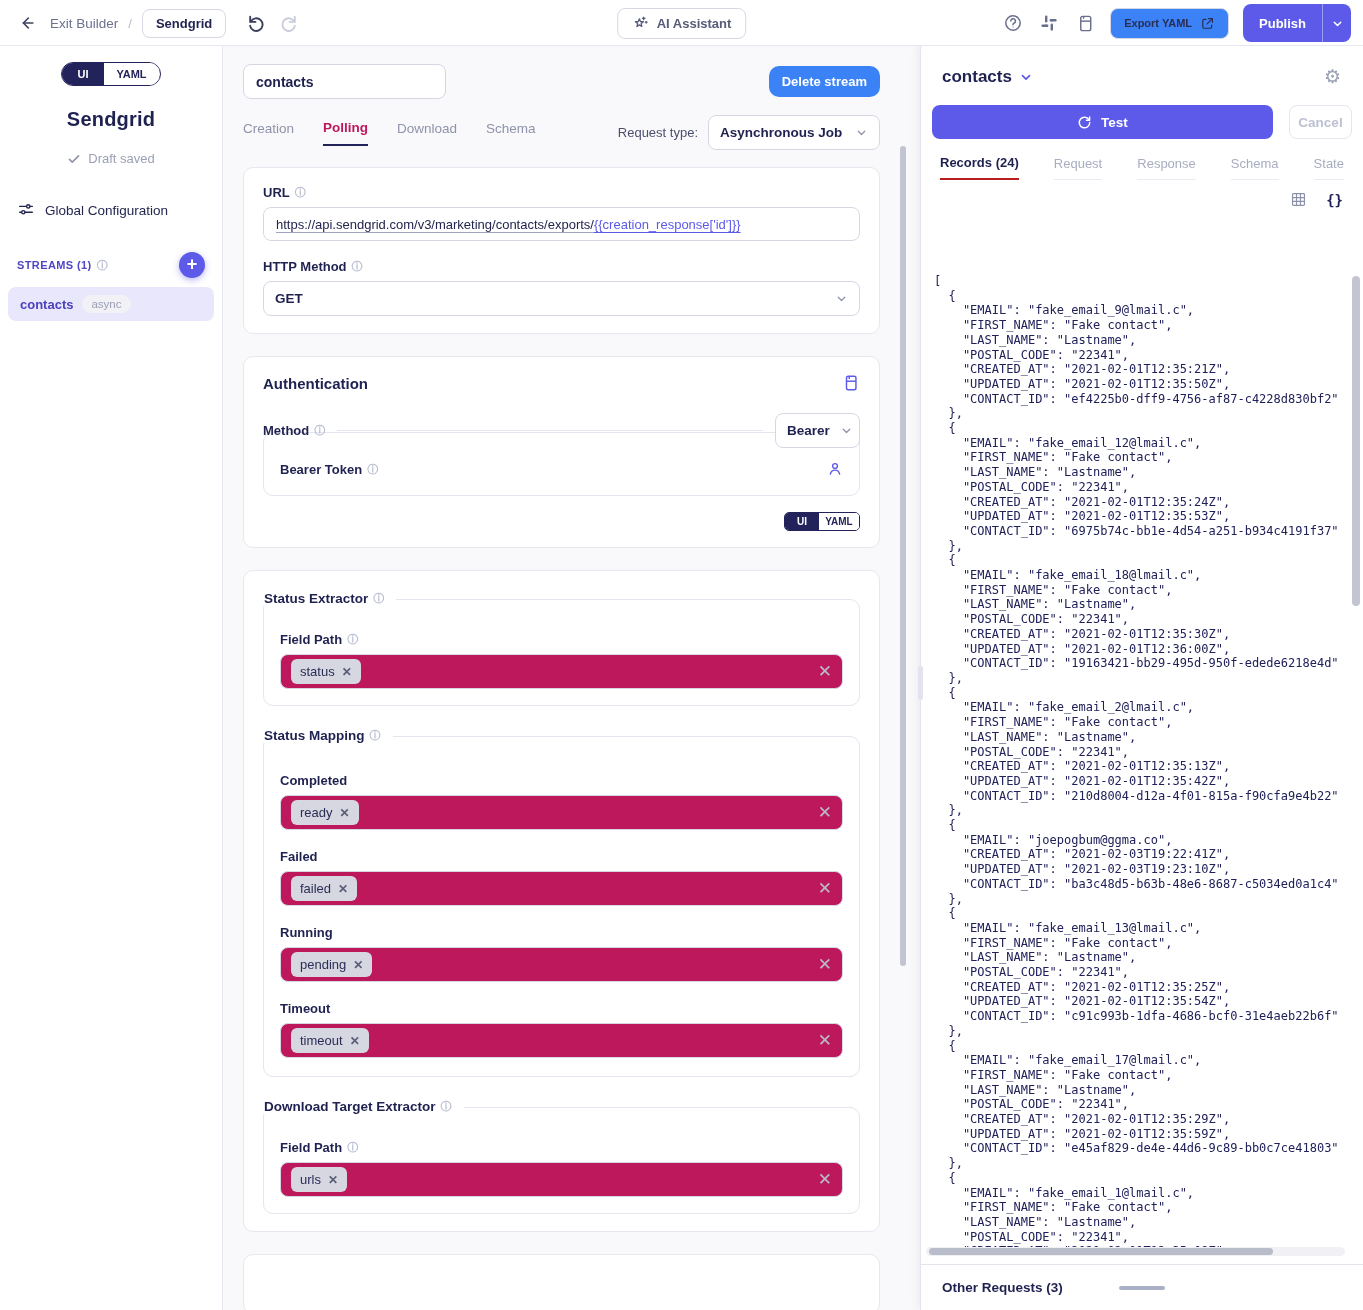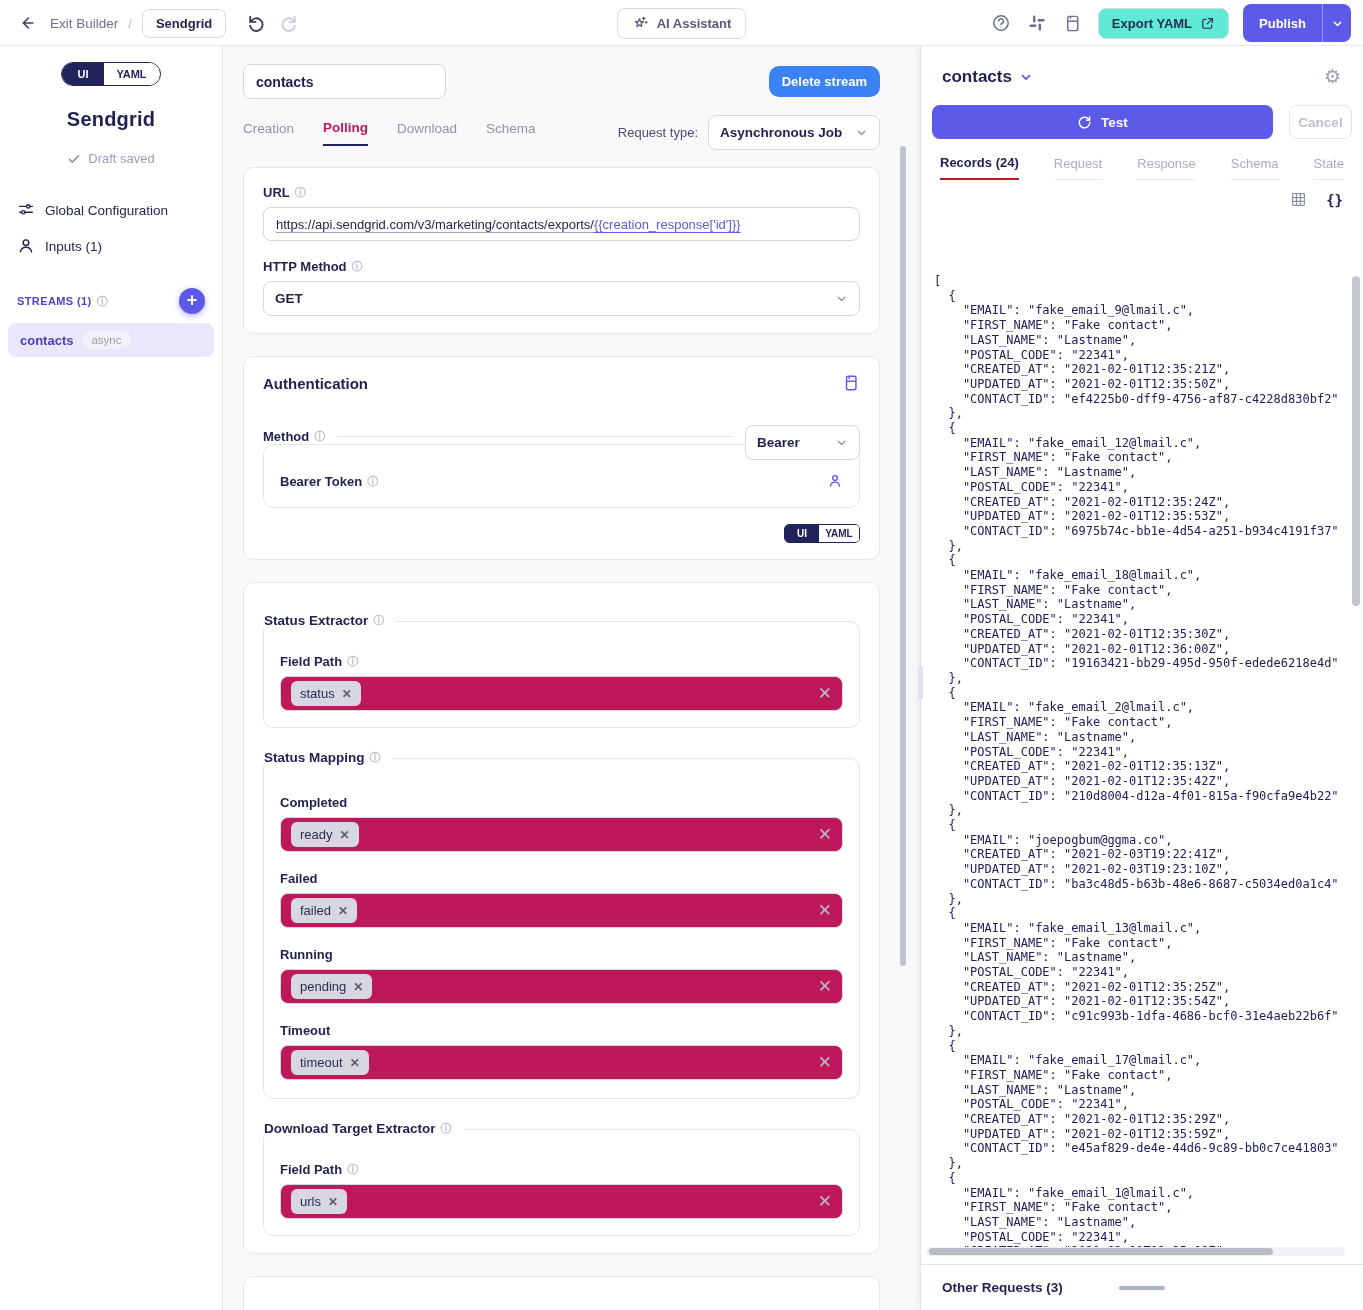--- a/index.html
+++ b/index.html
@@ -13,21 +13,21 @@
   .back-btn { width:26px; height:26px; color:#3c3f5c; cursor:pointer; }
   .crumb { font-size:13.5px; color:#6d7190; }
   .crumb-sep { font-size:13px; color:#b6b9ca; }
   .name-chip { border:1px solid #d6d7e4; border-radius:8px; background:#fff; padding:6px 13px; font-size:13px; font-weight:700; color:#1f2150; }
   .undo-redo { display:flex; gap:8px; margin-left:8px; }
   .u-icon { width:24px; height:24px; color:#3c3f5c; cursor:pointer; }
   .u-icon.disabled { color:#c9ccdb; }
   .ai-btn { position:absolute; left:50%; top:8px; transform:translateX(-50%); height:31px; display:flex; align-items:center; gap:8px; padding:0 14px; border:1px solid #d6d7e4; border-radius:8px; background:#fff; font-size:13px; font-weight:600; color:#565b79; cursor:pointer; }
   .topbar-right { position:absolute; right:12px; top:0; height:46px; display:flex; align-items:center; gap:14px; }
   .tb-icon { width:22px; height:22px; color:#696e8d; cursor:pointer; }
-  .export-btn { height:31px; display:flex; align-items:center; gap:8px; padding:0 13px; border:1px solid #d6d7e4; border-radius:8px; background:#5eead4; font-size:13px; font-weight:700; color:#2a2d55; cursor:pointer; }
+  .export-btn { height:31px; display:flex; align-items:center; gap:8px; padding:0 13px; border:1px solid #d6d7e4; border-radius:8px; background:#3b82f6; font-size:11px; font-weight:700; color:#2a2d55; cursor:pointer; }
   .publish-group { display:flex; height:38px; border-radius:8px; overflow:hidden; }
   .publish-main { background:#5d5ae9; color:#fff; font-size:13px; font-weight:700; padding:0 16px; display:flex; align-items:center; cursor:pointer; }
   .publish-caret { background:#5d5ae9; width:29px; display:flex; align-items:center; justify-content:center; border-left:1px solid rgba(255,255,255,.4); color:#fff; cursor:pointer; }
 
   
   .sidebar { position:absolute; left:0; top:46px; width:223px; bottom:0; background:#fff; border-right:1px solid #e6e7ef; z-index:2; }
   .toggle { display:flex; border:1.5px solid #23235c; border-radius:12px; overflow:hidden; background:#fff; }
   .toggle .seg { font-size:11px; font-weight:700; padding:5px 0; text-align:center; cursor:pointer; }
   .toggle .seg.on { background:#23235c; color:#fff; }
   .toggle .seg.off { background:#fff; color:#23235c; }
@@ -68,21 +68,21 @@
   .jinja-plain { color:#23254f; text-decoration:underline; text-underline-offset:3px; text-decoration-color:#9fa3bd; }
   .jinja-expr { color:#5d5ae9; text-decoration:underline; text-underline-offset:3px; }
   .gap18 { height:18px; }
 
   .auth-title-row { display:flex; align-items:center; }
   .auth-title { font-size:15px; font-weight:700; color:#1f2150; }
   .doc-icon { margin-left:auto; color:#5d5ae9; cursor:pointer; }
   .method-row { display:flex; align-items:center; margin-top:21px; }
   .method-label { display:flex; align-items:center; gap:5px; font-size:13px; font-weight:700; color:#1f2150; }
   .method-line { flex:1; height:1px; background:#e4e5ee; margin:0 12px; }
-  .method-select { width:115px; height:35px; position:relative; z-index:1;margin-top:12px; }
+  .method-select { width:85px; height:35px; position:relative; z-index:1; }
   .auth-box { border:1px solid #e4e5ee; border-radius:10px; margin-top:-16px; padding:28px 16px 18px; }
   .auth-box-row { display:flex; align-items:center; }
   .person-icon { margin-left:auto; color:#5d5ae9; cursor:pointer; }
   .mini-toggle { width:76px; margin:16px 0 2px auto; border-radius:5px; }
   .mini-toggle .seg { font-size:10px; padding:3px 0; }
   .mini-toggle .seg:first-child { width:34px; }
   .mini-toggle .seg:last-child { width:40px; }
 
   .fieldset { position:relative; border:1px solid #e4e5ee; border-radius:10px; padding:26px 16px 16px; margin-top:12px; }
   .legend { position:absolute; top:-9px; left:0; background:#fff; padding:0 12px 0 0; display:flex; align-items:center; gap:5px; font-size:13.5px; font-weight:700; color:#1f2150; }
@@ -228,29 +228,20 @@
       <span class="icon">
         <svg width="18" height="18" viewBox="0 0 20 20" fill="none" stroke="currentColor" stroke-width="1.6" stroke-linecap="round">
             <path d="M3 6h14"></path>
             <path d="M3 12.5h14"></path>
             <circle cx="12.5" cy="6" r="1.8" fill="#fff"></circle>
             <circle cx="7" cy="12.5" r="1.8" fill="#fff"></circle>
           </svg>
       </span>
       <span>Global Configuration</span>
     </div>
-    <div class="sb-nav-item">
-      <span class="icon">
-        <svg width="18" height="18" viewBox="0 0 20 20" fill="none" stroke="currentColor" stroke-width="1.6" stroke-linecap="round">
-            <circle cx="10" cy="6.3" r="3.1"></circle>
-            <path d="M3.8 16.5c.8-3.4 3.3-5.2 6.2-5.2s5.4 1.8 6.2 5.2"></path>
-          </svg>
-      </span>
-      <span>Inputs (1)</span>
-    </div>
   </div>
   <div class="streams-head">
     <span class="streams-label">
       <span>STREAMS (1)</span>
       <span class="info-i">ⓘ</span>
     </span>
     <span class="add-stream">+</span>
   </div>
   <div class="stream-item">
     <span class="stream-name">contacts</span>
@@ -345,21 +336,21 @@
               </svg>
           </span>
         </div>
       </div>
       <div class="toggle mini-toggle">
         <span class="seg on">UI</span>
         <span class="seg off">YAML</span>
       </div>
     </div>
 
-    <div class="card" style="margin-top:22px; padding-top:36px;">
+    <div class="card" style="margin-top:22px; padding-top:26px;">
 
       <div class="fieldset" style="margin-top:2px;">
         <span class="legend">
           <span>Status Extractor</span>
           <span class="info-i">ⓘ</span>
         </span>
         <div class="f-label" style="margin-top:6px;">
           <span>Field Path</span>
           <span class="info-i">ⓘ</span>
         </div>

